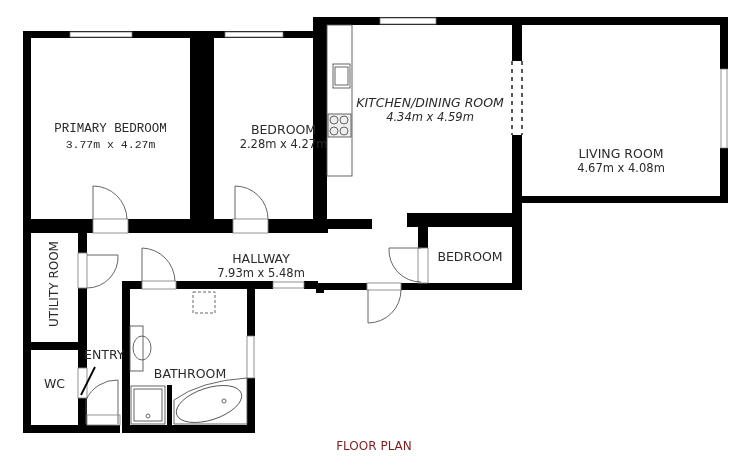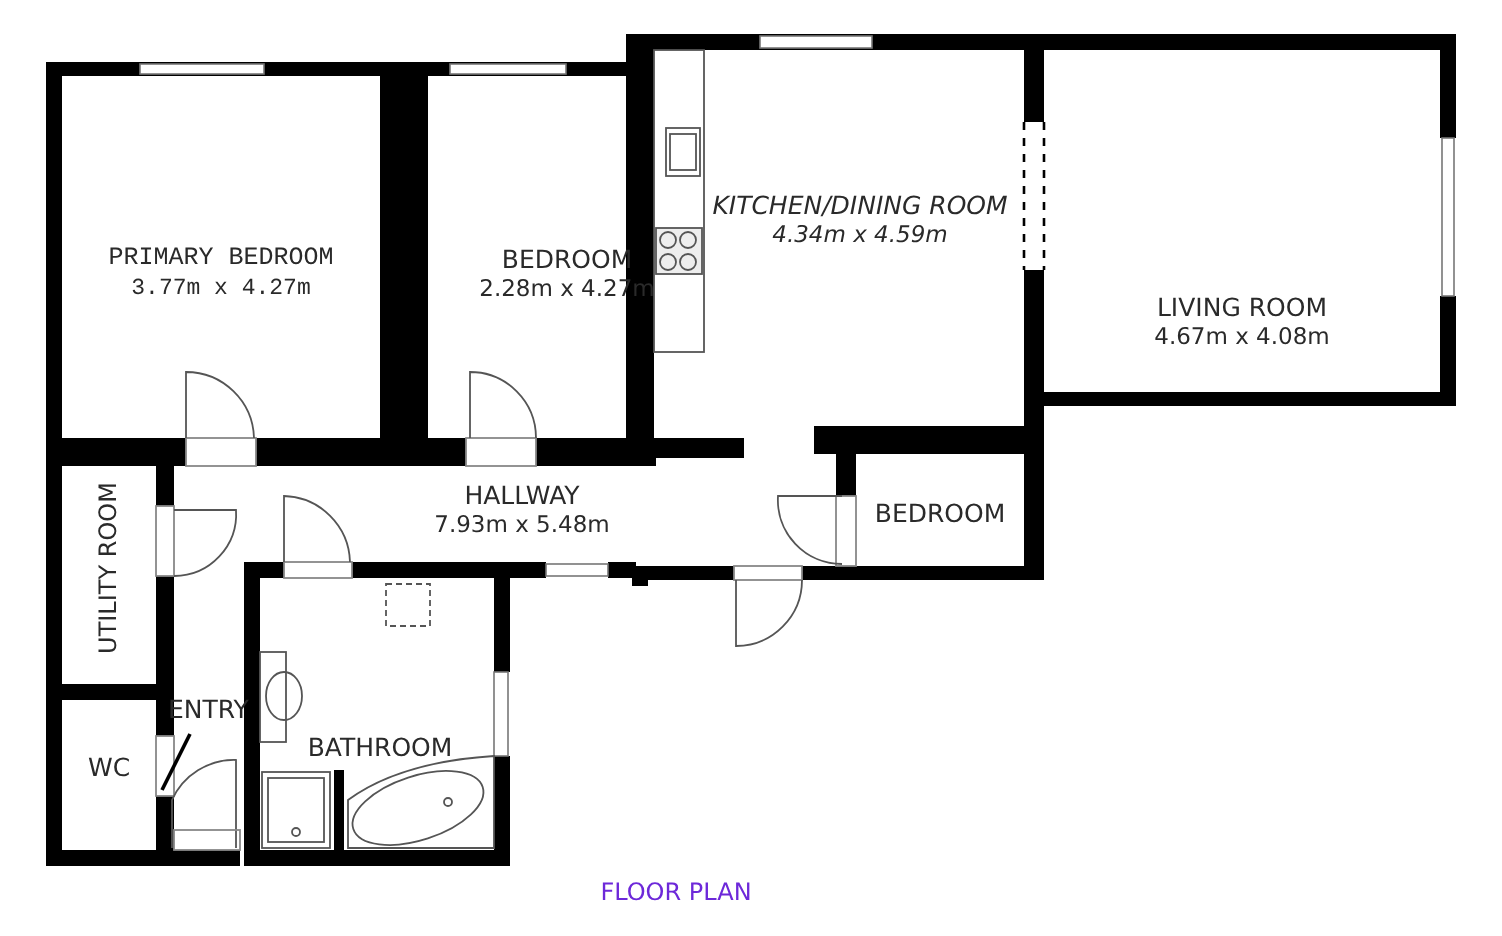--- a/index.html
+++ b/index.html
@@ -2,21 +2,21 @@
 <html><head>
 <meta charset="utf-8">
 <style>
   html, body { margin: 0; padding: 0; background: #ffffff; }
   body { width: 751px; height: 468px; position: relative; overflow: hidden; font-family: "DejaVu Sans", sans-serif; color: #222; }
   svg.plan { position: absolute; left: 0; top: 0; }
   .label { position: absolute; text-align: center; font-size: 12px; line-height: 15px; color: #2a2a2a; white-space: nowrap; }
   .label .name { display: block; font-size: 12.5px; }
   .label .dims { display: block; font-size: 11.5px; }
   .vlabel { position: absolute; font-size: 12px; color: #2a2a2a; transform: rotate(-90deg); transform-origin: center; white-space: nowrap; }
-  .caption { position: absolute; left: 0; width: 676px; top: 439px; text-align: center; font-size: 12px; color: #6d28d9; }
+  .caption { position: absolute; left: 0; width: 676px; top: 439px; text-align: center; font-size: 12px; color: #7f1d1d; padding-left: 36px; }
 </style>
 </head>
 <body>
 
 <svg class="plan" width="751" height="468" viewBox="0 0 751 468">
 
   <g fill="#000">
 
     <rect x="23" y="31" width="300" height="7"></rect>
 
@@ -154,21 +154,21 @@
 <div class="label" style="left:350px; top:95px; width:160px;font-style:italic;">
   <span class="name">KITCHEN/DINING ROOM</span>
   <span class="dims">4.34m x 4.59m</span>
 </div>
 
 <div class="label" style="left:522px; top:104px; width:198px;margin-top:42px;">
   <span class="name">LIVING ROOM</span>
   <span class="dims">4.67m x 4.08m</span>
 </div>
 
-<div class="label" style="left:196px; top:240px; width:130px;">
+<div class="label" style="left:196px; top:251px; width:130px;">
   <span class="name">HALLWAY</span>
   <span class="dims">7.93m x 5.48m</span>
 </div>
 
 <div class="label" style="left:428px; top:249px; width:84px;">
   <span class="name">BEDROOM</span>
 </div>
 
 <div class="vlabel" style="left:4px; top:277px; width:100px; text-align:center;">UTILITY ROOM</div>
 

